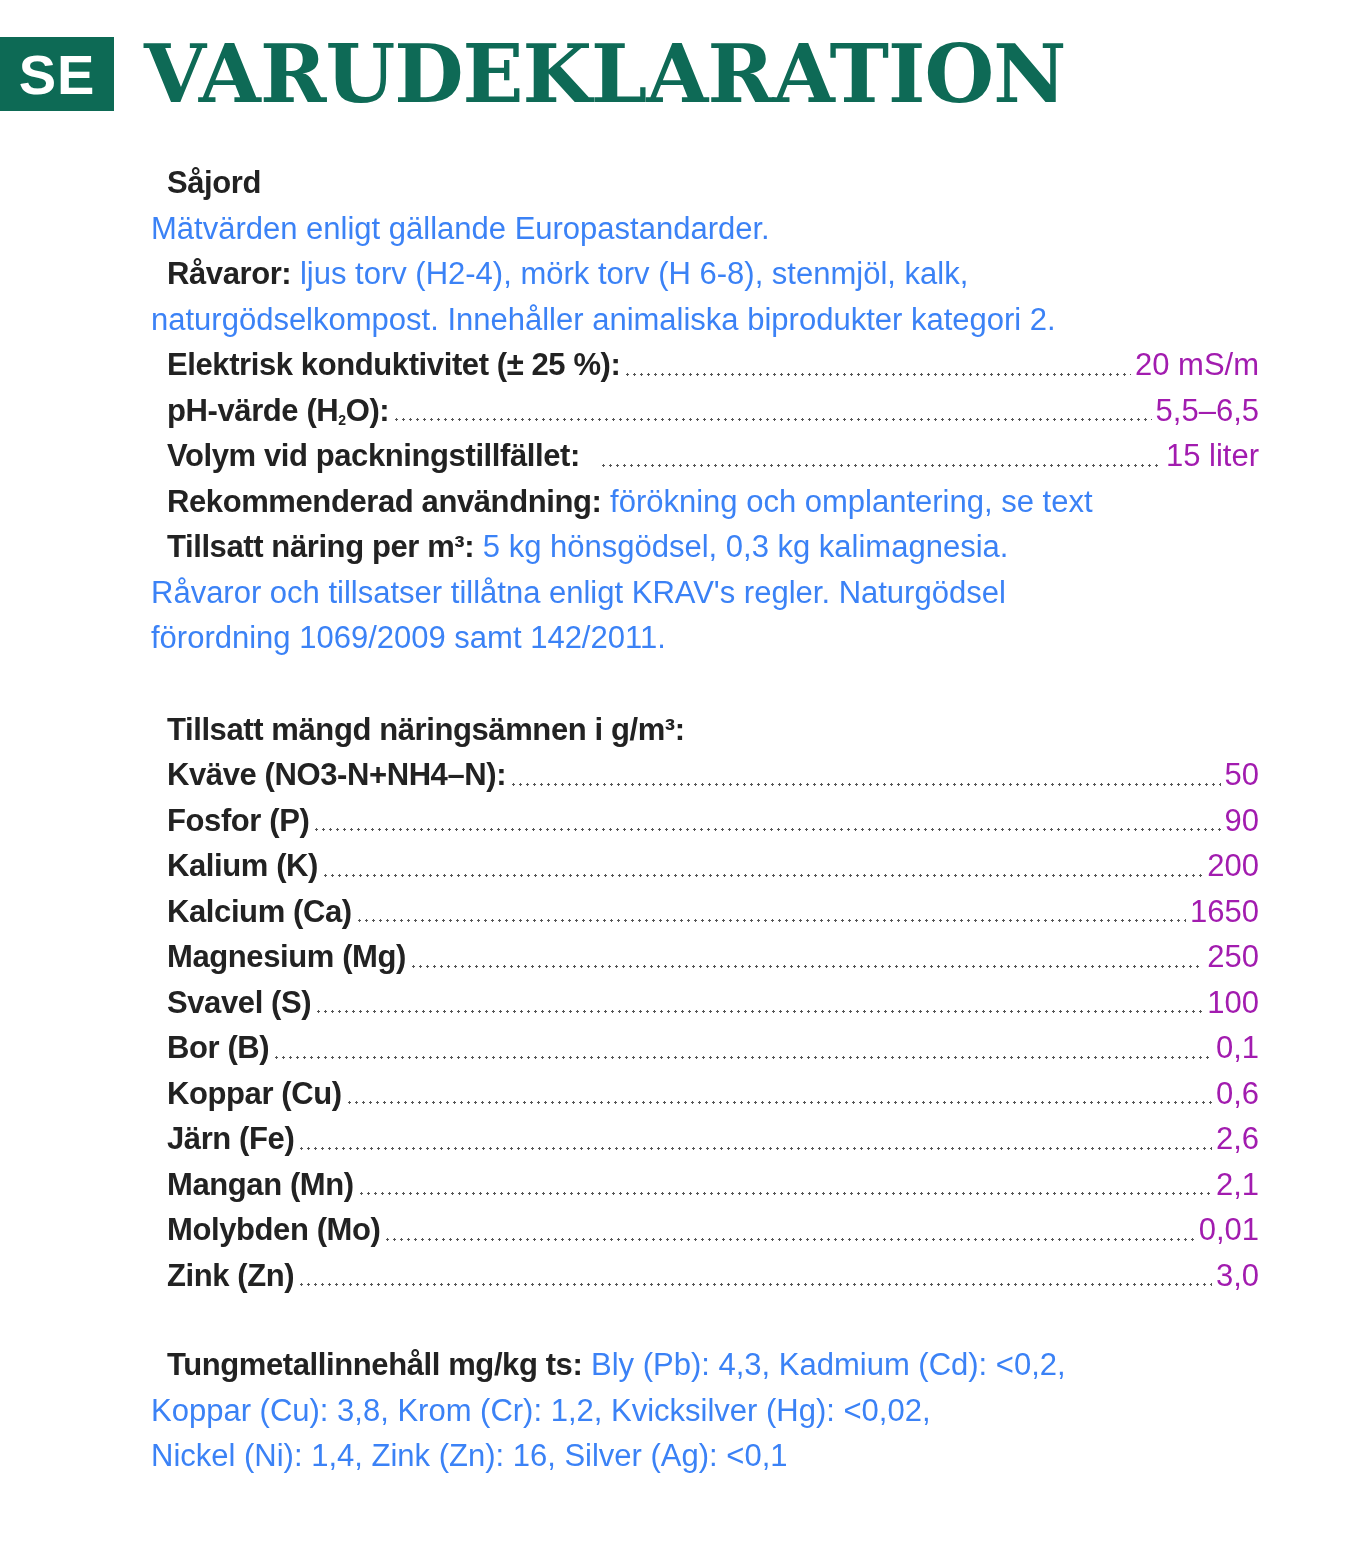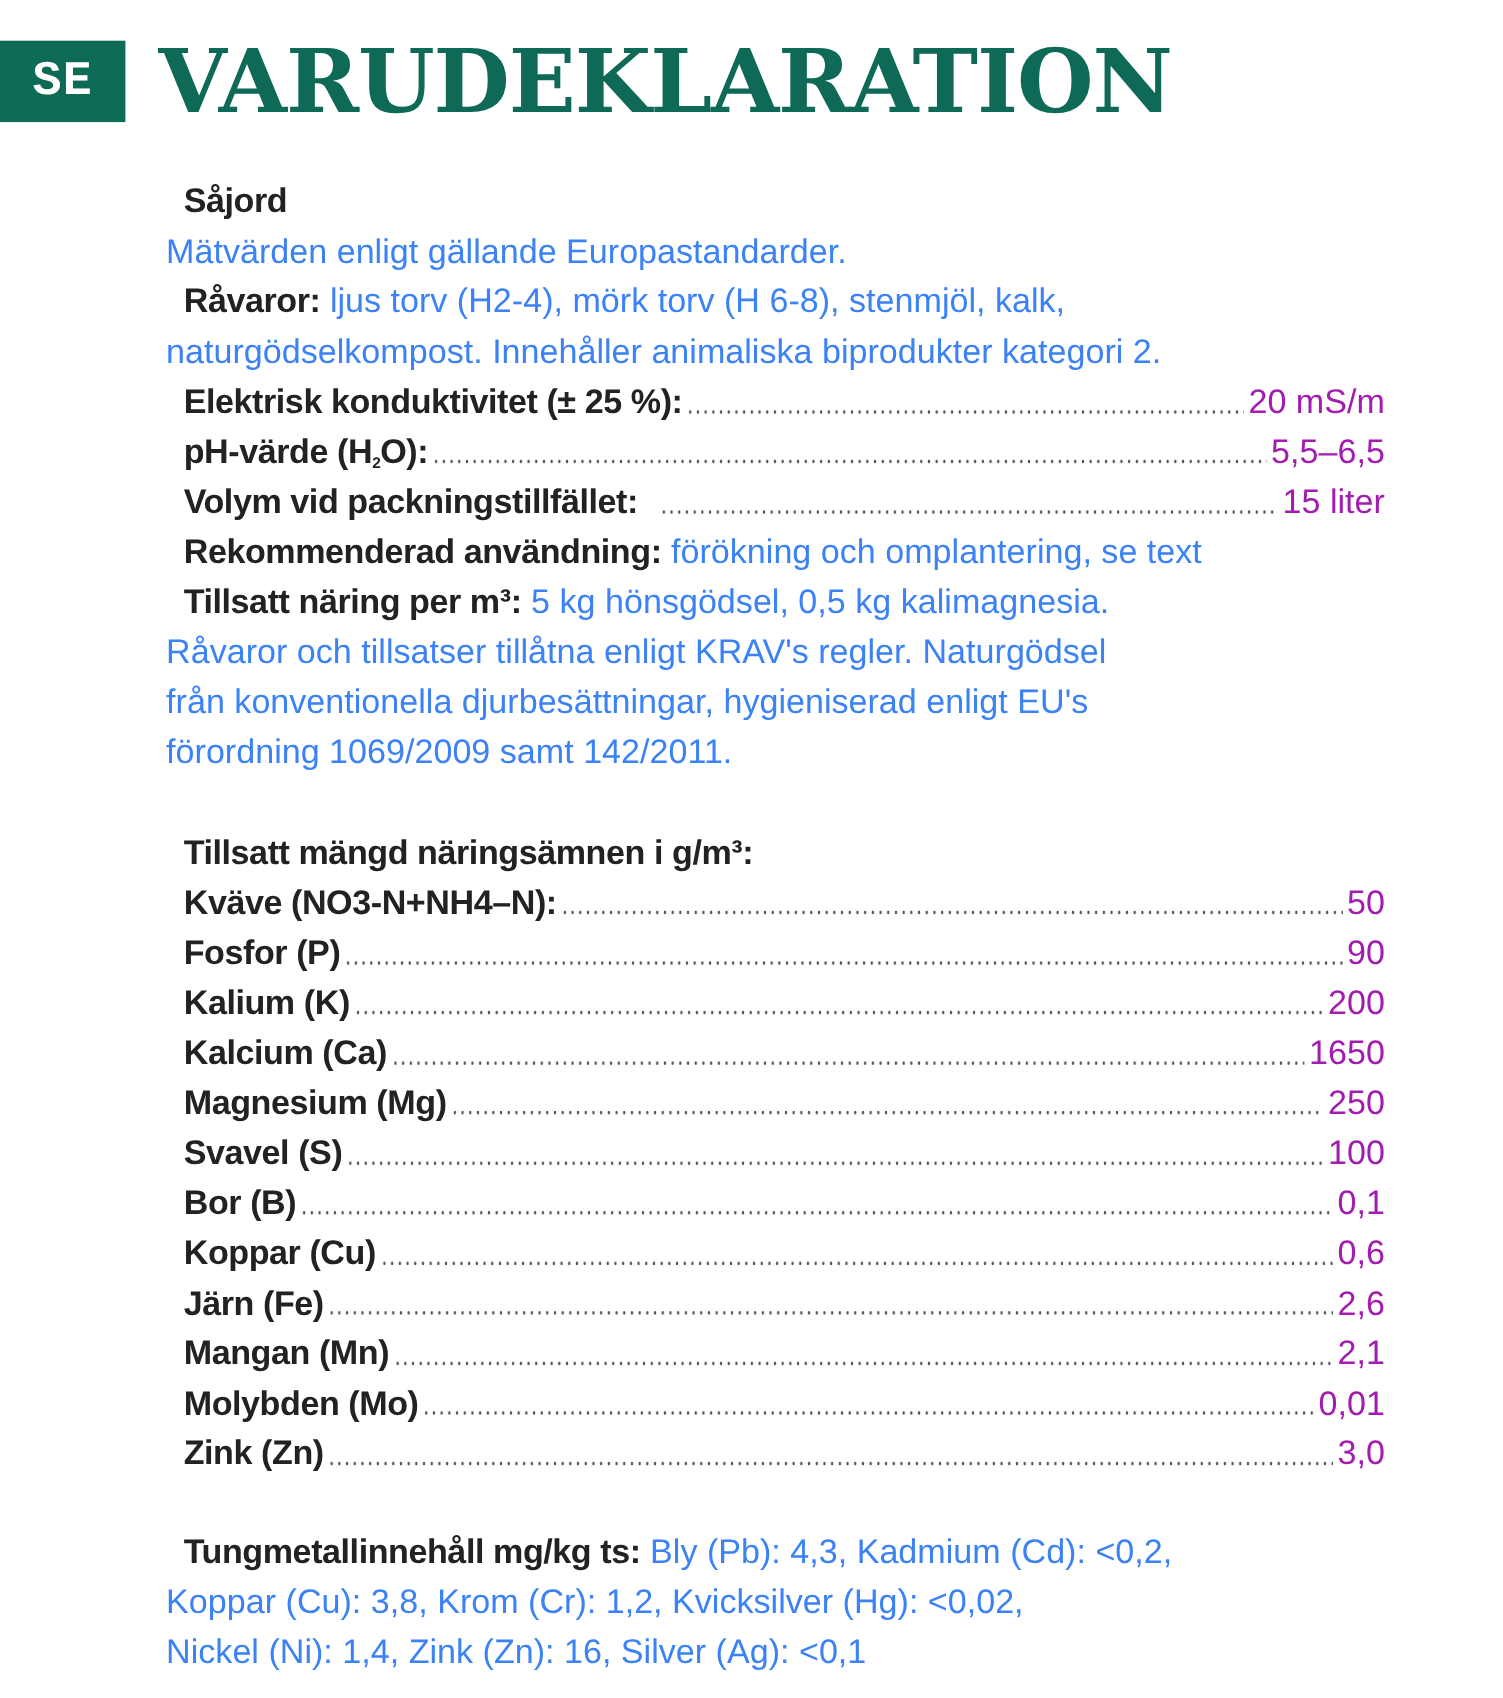--- a/index.html
+++ b/index.html
@@ -3,21 +3,21 @@
   <meta charset="utf-8">
   <style>
     * { box-sizing: border-box; margin: 0; padding: 0; }
     html, body { width: 1366px; height: 1544px; background: #ffffff; }
     body { position: relative; font-family: "Liberation Sans", "DejaVu Sans", sans-serif; color: #2b2b2b; overflow: hidden; }
 
     .header { position: absolute; left: 0; top: 34px; height: 78px; width: 1366px; }
     .badge {
       position: absolute; left: 0; top: 3px; width: 114px; height: 74px;
       background: #0d6a55; color: #ffffff;
-      font-family: Liberation Mono, monospace; font-weight: bold; font-size: 44px;
+      font-family: Liberation Sans, sans-serif; font-weight: bold; font-size: 56px;
       display: flex; align-items: center; justify-content: center; letter-spacing: 1px;
     }
     .title {
       position: absolute; left: 144px; top: -6px;
       font-family: "DejaVu Serif", serif; font-weight: bold; font-size: 80px;
       color: #0e6a56; letter-spacing: -1px; line-height: 92px;
       transform: scaleX(1.0); transform-origin: left center; white-space: nowrap;
     }
 
     .content { position: absolute; left: 151px; top: 160px; width: 1112px; font-size: 31px; }
@@ -73,27 +73,24 @@
     <span class="lbl b">Volym vid packningstillfället:</span>
     <span class="dots" style="margin-left:20px"></span>
     <span class="val">15 liter</span>
   </div>
   <div class="line">
     <span class="b">Rekommenderad användning:</span>
     <span class="r" style="white-space:pre"> förökning och omplantering, se text</span>
   </div>
   <div class="line">
     <span class="b">Tillsatt näring per m³:</span>
-    <span class="r" style="white-space:pre"> 5 kg hönsgödsel, 0,5 kg kalimagnesia.</span>
+    <span class="r" style="white-space:pre"> 5 kg hönsgödsel, 0,3 kg kalimagnesia.</span>
   </div>
   <div class="line">
     <span class="r">Råvaror och tillsatser tillåtna enligt KRAV's regler. Naturgödsel</span>
-  </div>
-  <div class="line">
-    <span class="r">från konventionella djurbesättningar, hygieniserad enligt EU's</span>
   </div>
   <div class="line">
     <span class="r">förordning 1069/2009 samt 142/2011.</span>
   </div>
 
   <div class="gap"></div>
 
   <div class="line">
     <span class="b">Tillsatt mängd näringsämnen i g/m³:</span>
   </div>

